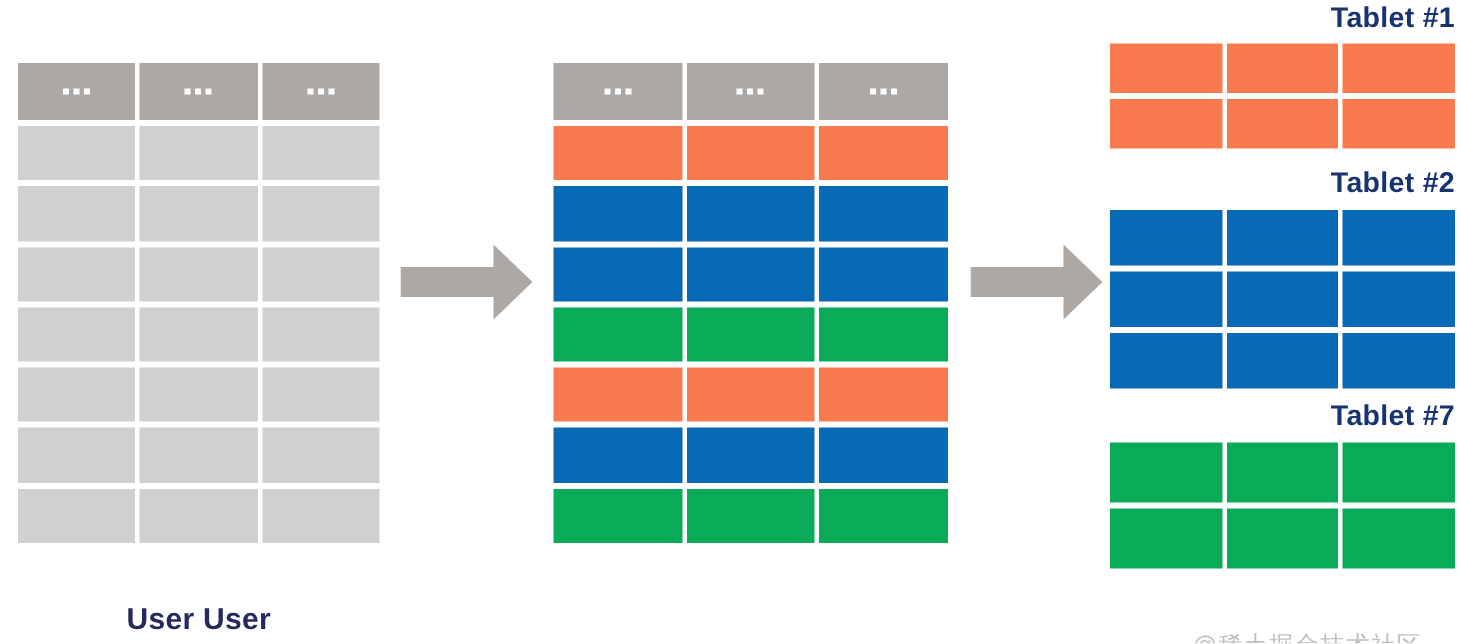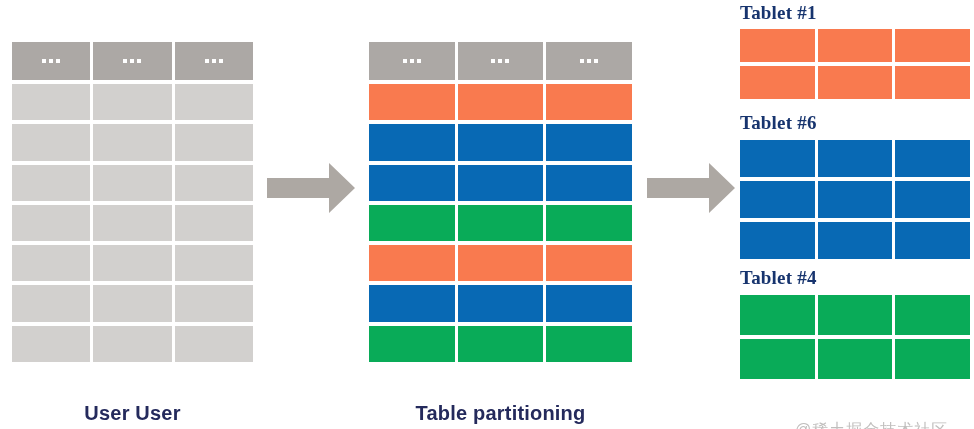--- a/index.html
+++ b/index.html
@@ -48,23 +48,22 @@
     color: #242A5C;
     text-align: center;
     letter-spacing: 0.2px;
   }
 
   
   .tablet-title {
     font-size: 19px;
     font-weight: bold;
     color: #17346E;
-    text-align: left;
+    text-align: right;
     letter-spacing: 0.2px;
-    font-family: Liberation Serif, serif;
   }
   .tablet-grid {
     display: grid;
     grid-column-gap: 3px;
     grid-row-gap: 4px;
   }
 
   .arrow-svg { display: block; }
 
   .watermark {
@@ -167,49 +166,48 @@
       <div class="cell" style="background: rgb(249, 122, 79);"></div>
       <div class="cell" style="background: rgb(249, 122, 79);"></div>
       <div class="cell" style="background: rgb(249, 122, 79);"></div>
       <div class="cell" style="background: rgb(8, 105, 180);"></div>
       <div class="cell" style="background: rgb(8, 105, 180);"></div>
       <div class="cell" style="background: rgb(8, 105, 180);"></div>
       <div class="cell" style="background: rgb(9, 171, 88);"></div>
       <div class="cell" style="background: rgb(9, 171, 88);"></div>
       <div class="cell" style="background: rgb(9, 171, 88);"></div>
     </div>
-  <div class="caption abs" style="left:369px; top:402px; width:263px;">Table partitioning</div>
 
   <svg class="arrow-svg abs" width="88" height="50" viewBox="0 0 88 50" style="left:647px; top:163px;">
     <polygon points="0,15 62,15 62,0 88,25 62,50 62,35 0,35" fill="#ADA8A3"></polygon>
   </svg>
 
   <div class="abs" id="tablets-group" style="left:740px; top:0px; width:230px; height:400px;">
       <div class="tablet-title abs" style="left: 0px; top: 2px; width: 230px;">Tablet #1</div>
       <div class="tablet-grid abs" style="left: 0px; top: 29px; width: 230px; height: 70px; grid-template-columns: repeat(3, 1fr); grid-template-rows: repeat(2, 1fr);">
         <div class="cell" style="background: rgb(249, 122, 79);"></div>
         <div class="cell" style="background: rgb(249, 122, 79);"></div>
         <div class="cell" style="background: rgb(249, 122, 79);"></div>
         <div class="cell" style="background: rgb(249, 122, 79);"></div>
         <div class="cell" style="background: rgb(249, 122, 79);"></div>
         <div class="cell" style="background: rgb(249, 122, 79);"></div>
       </div>
-      <div class="tablet-title abs" style="left: 0px; top: 112px; width: 230px;">Tablet #6</div>
+      <div class="tablet-title abs" style="left: 0px; top: 112px; width: 230px;">Tablet #2</div>
       <div class="tablet-grid abs" style="left: 0px; top: 140px; width: 230px; height: 119px; grid-template-columns: repeat(3, 1fr); grid-template-rows: repeat(3, 1fr);">
         <div class="cell" style="background: rgb(8, 105, 180);"></div>
         <div class="cell" style="background: rgb(8, 105, 180);"></div>
         <div class="cell" style="background: rgb(8, 105, 180);"></div>
         <div class="cell" style="background: rgb(8, 105, 180);"></div>
         <div class="cell" style="background: rgb(8, 105, 180);"></div>
         <div class="cell" style="background: rgb(8, 105, 180);"></div>
         <div class="cell" style="background: rgb(8, 105, 180);"></div>
         <div class="cell" style="background: rgb(8, 105, 180);"></div>
         <div class="cell" style="background: rgb(8, 105, 180);"></div>
       </div>
-      <div class="tablet-title abs" style="left: 0px; top: 267px; width: 230px;">Tablet #4</div>
+      <div class="tablet-title abs" style="left: 0px; top: 267px; width: 230px;">Tablet #7</div>
       <div class="tablet-grid abs" style="left: 0px; top: 295px; width: 230px; height: 84px; grid-template-columns: repeat(3, 1fr); grid-template-rows: repeat(2, 1fr);">
         <div class="cell" style="background: rgb(9, 171, 88);"></div>
         <div class="cell" style="background: rgb(9, 171, 88);"></div>
         <div class="cell" style="background: rgb(9, 171, 88);"></div>
         <div class="cell" style="background: rgb(9, 171, 88);"></div>
         <div class="cell" style="background: rgb(9, 171, 88);"></div>
         <div class="cell" style="background: rgb(9, 171, 88);"></div>
       </div>
     </div>
 

